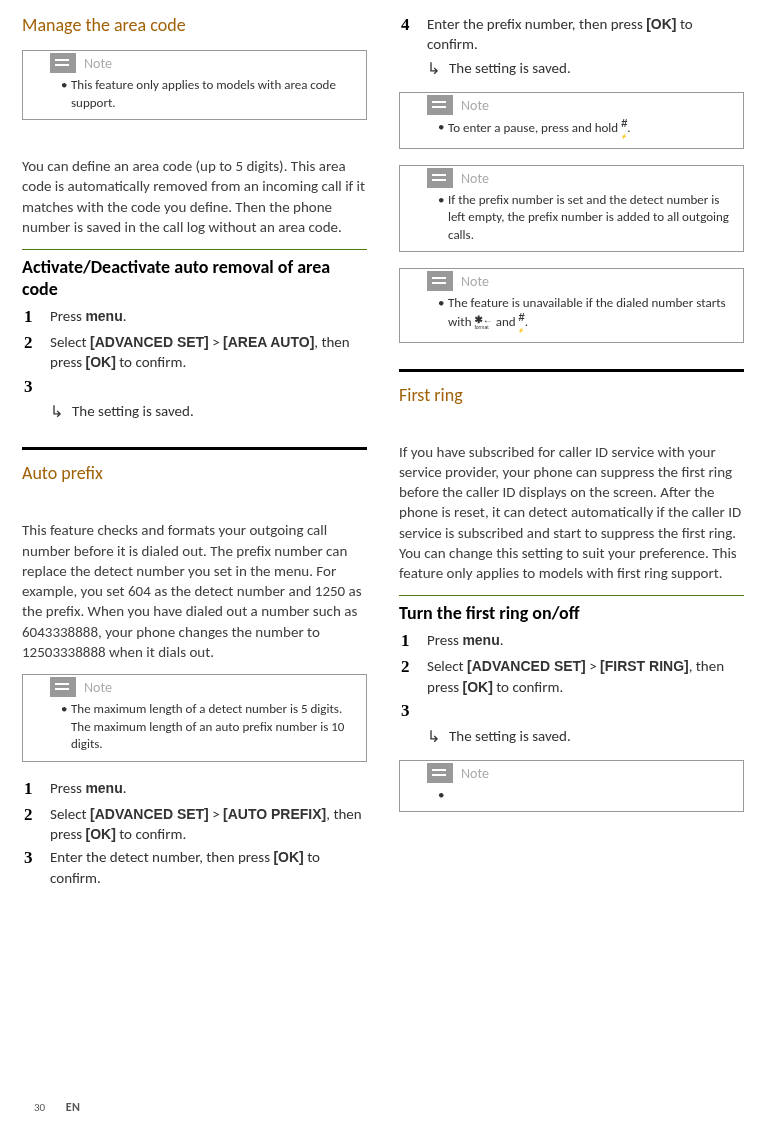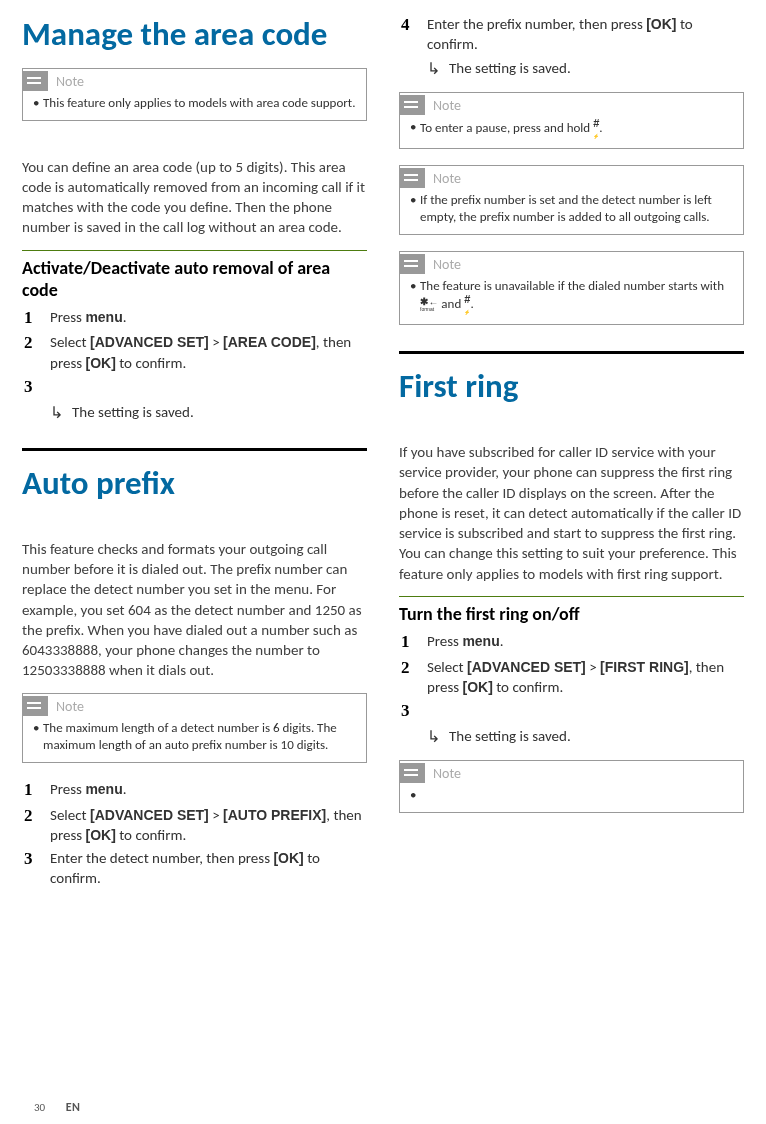--- a/index.html
+++ b/index.html
@@ -9,29 +9,30 @@
       color: #000;
       background: #fff;
       width: 766px;
       height: 1124px;
       padding: 14px 22px 10px 22px;
       column-count: 2;
       column-gap: 32px;
       column-fill: auto;
       position: relative;
     }
-    h1 { font-size: 33px; font-weight: 700; margin-bottom: 14px; color: #0369a1; }
+    h1 { font-size: 18px; font-weight: 400; margin-bottom: 14px; color: #a16207; }
     h1.first { margin-top: 0; }
     h2 { font-size: 18px; font-weight: 600; margin-top: 10px; margin-bottom: 6px; border-top: 1px solid #4d7c0f; padding-top: 6px; }
     .top-rule { border-top: 3px solid #000; height: 0; margin-bottom: 12px; margin-top: 26px; }
     .intro { font-size: 15px; margin-bottom: 12px; line-height: 1.35; color: #404040; margin-top: 36px; }
     .notebox {
       border: 1px solid #999;
       margin: 12px 0 16px 0;
       break-inside: avoid;
+      padding-left: 28px;
     }
     .notebox-hdr {
       display: flex;
       align-items: center;
       padding: 3px 0 3px 0;
     }
     .note-icon {
       width: 26px;
       height: 20px;
       background: #999;
@@ -108,21 +109,21 @@
 <p class="intro">You can define an area code (up to 5 digits). This area code is automatically removed from an incoming call if it matches with the code you define. Then the phone number is saved in the call log without an area code.</p>
 
 <h2>Activate/Deactivate auto removal of area code</h2>
 <div class="steps">
   <div class="step">
       <div class="step-num">1</div>
     <div class="step-body"><span>Press </span><strong class="key">menu</strong><span>.</span></div>
     </div>
   <div class="step">
       <div class="step-num">2</div>
-    <div class="step-body"><span>Select </span><strong class="key">[ADVANCED SET]</strong><span> &gt; </span><strong class="key">[AREA CODE]</strong><span>, then press </span><strong class="key">[OK]</strong><span> to confirm.</span></div>
+    <div class="step-body"><span>Select </span><strong class="key">[ADVANCED SET]</strong><span> &gt; </span><strong class="key">[AREA AUTO]</strong><span>, then press </span><strong class="key">[OK]</strong><span> to confirm.</span></div>
     </div>
   <div class="step">
       <div class="step-num">3</div>
     </div>
   <div class="sub">
       <span class="sub-arrow">↳</span>
       <span>The setting is saved.</span>
     </div>
 </div>
 
@@ -131,21 +132,21 @@
 <p class="intro">This feature checks and formats your outgoing call number before it is dialed out. The prefix number can replace the detect number you set in the menu. For example, you set 604 as the detect number and 1250 as the prefix. When you have dialed out a number such as 6043338888, your phone changes the number to 12503338888 when it dials out.</p>
 
 <div class="notebox">
   <div class="notebox-hdr">
     <span class="note-icon"></span>
     <span class="notebox-hdr-text">Note</span>
   </div>
   <ul>
       <li>
         <span class="dot">•</span>
-        <span>The maximum length of a detect number is 6 digits. The maximum length of an auto prefix number is 10 digits.</span>
+        <span>The maximum length of a detect number is 5 digits. The maximum length of an auto prefix number is 10 digits.</span>
       </li>
     </ul>
 </div>
 
 <div class="steps">
   <div class="step">
       <div class="step-num">1</div>
     <div class="step-body"><span>Press </span><strong class="key">menu</strong><span>.</span></div>
     </div>
   <div class="step">

